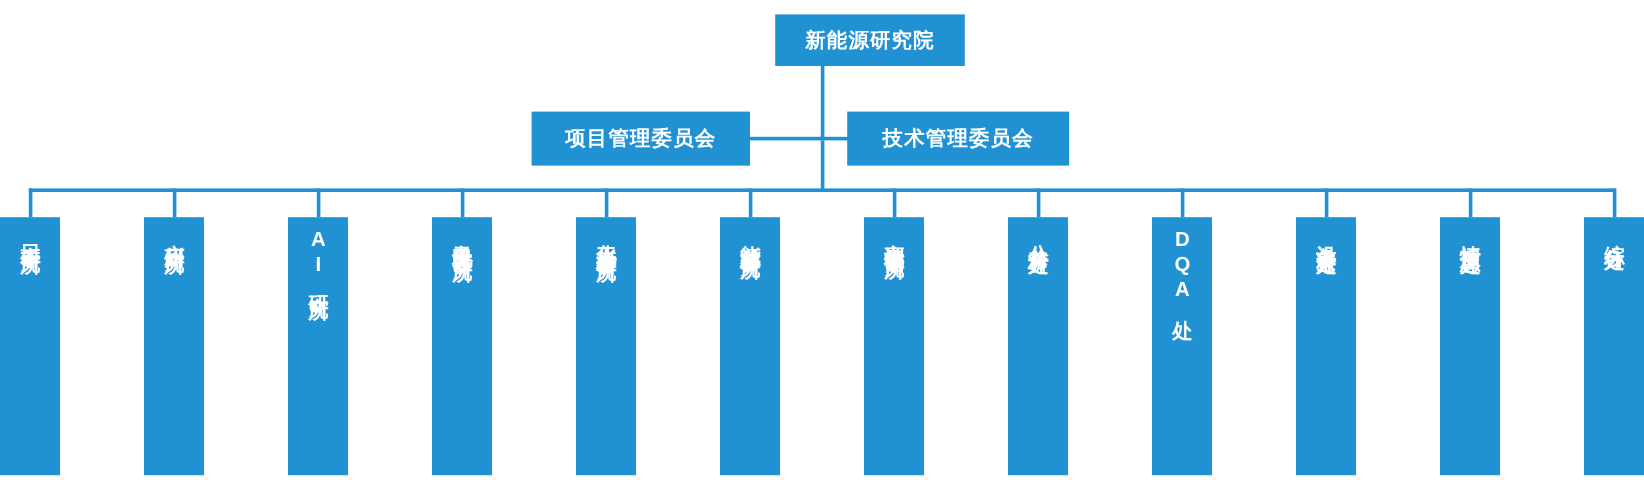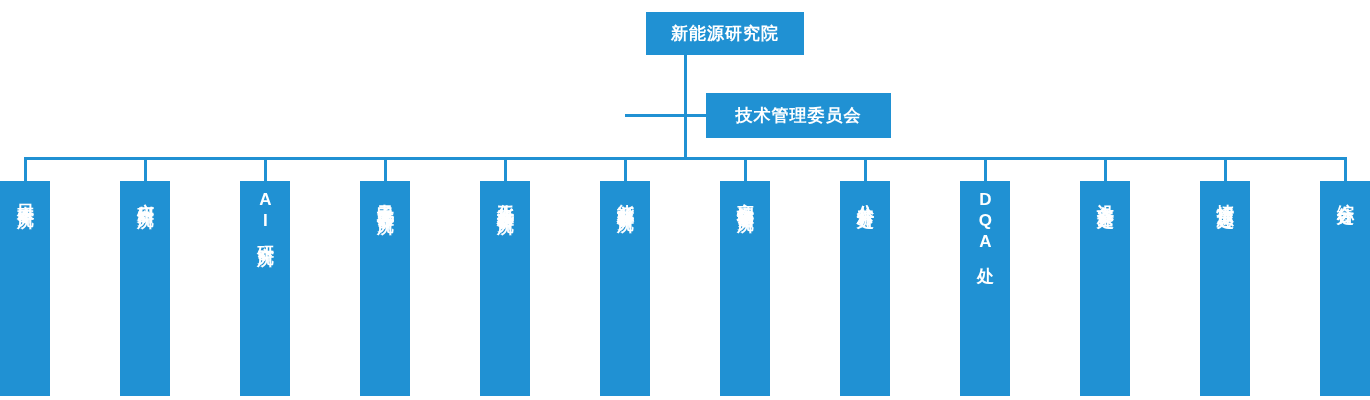--- a/index.html
+++ b/index.html
@@ -67,20 +67,21 @@
 
 <div id="chart-canvas">
 
   <div class="node node-horizontal" style="left:607px; top:12px; width:158px; height:43px;margin-left:39px;">新能源研究院</div>
 
   <div class="line line-v" style="left:684px; top:45px; width:3px; height:70px;"></div>
 
   <div class="line line-h" style="left:625px; top:114px; width:60px; height:3px;"></div>
   <div class="line line-h" style="left:684px; top:114px; width:60px; height:3px;"></div>
 
+  <div class="node node-horizontal" style="left:443px; top:93px; width:182px; height:45px;">项目管理委员会</div>
   <div class="node node-horizontal" style="left:706px; top:93px; width:185px; height:45px;">技术管理委员会</div>
 
   <div class="line line-v" style="left:684px; top:117px; width:3px; height:41px;"></div>
 
   <div class="line line-h" style="left:24px; top:157px; width:1322px; height:3px;"></div>
 
   <div class="line line-v" style="left:24px;   top:157px; height:24px;"></div>
   <div class="line line-v" style="left:144px;  top:157px; height:24px;"></div>
   <div class="line line-v" style="left:264px;  top:157px; height:24px;"></div>
   <div class="line line-v" style="left:384px;  top:157px; height:24px;"></div>

